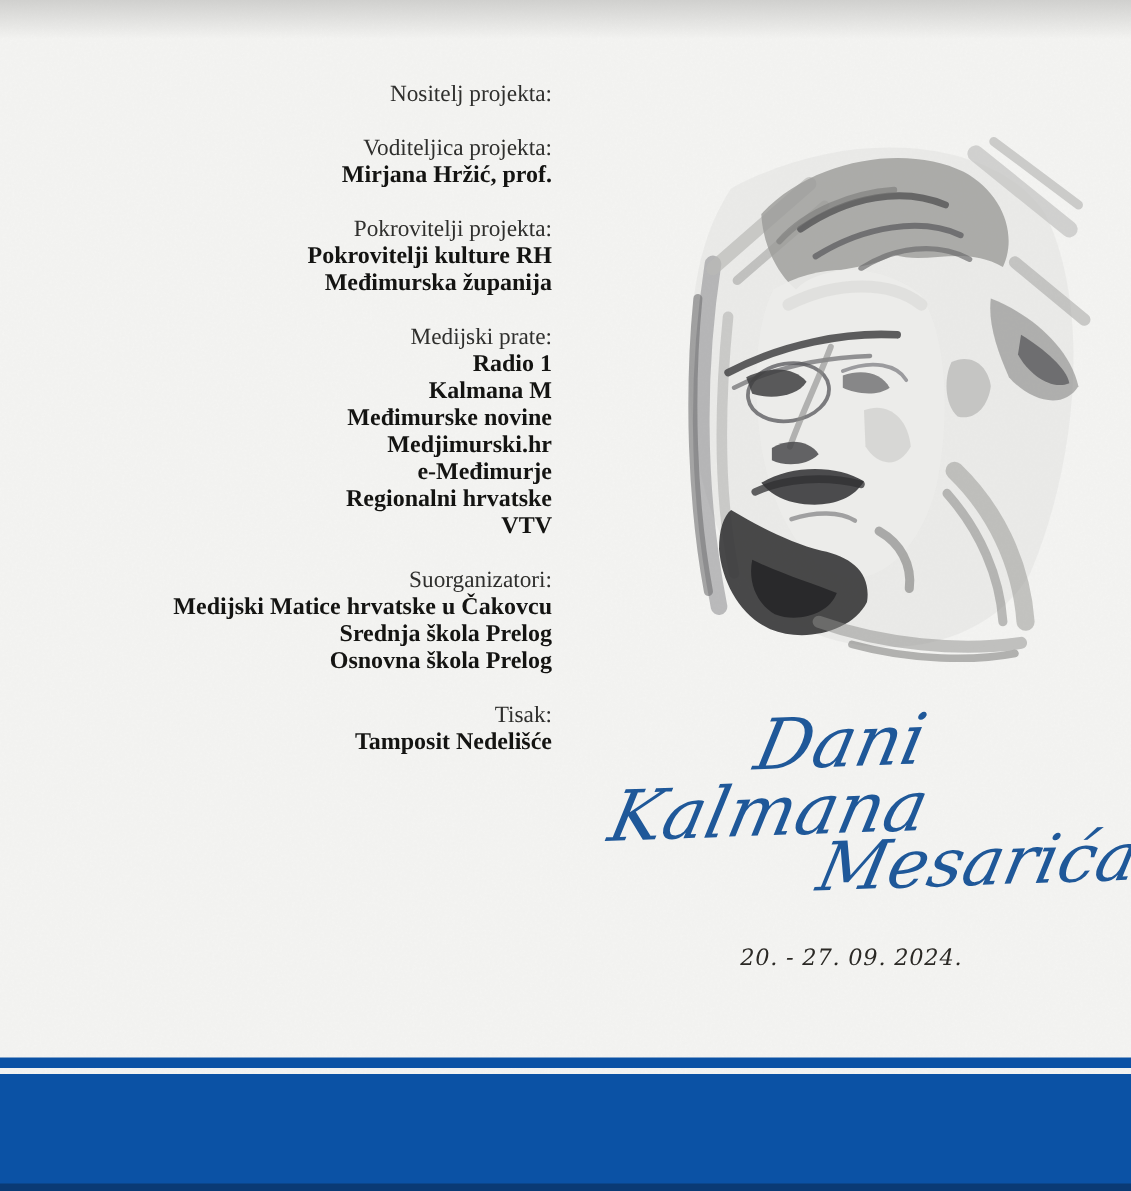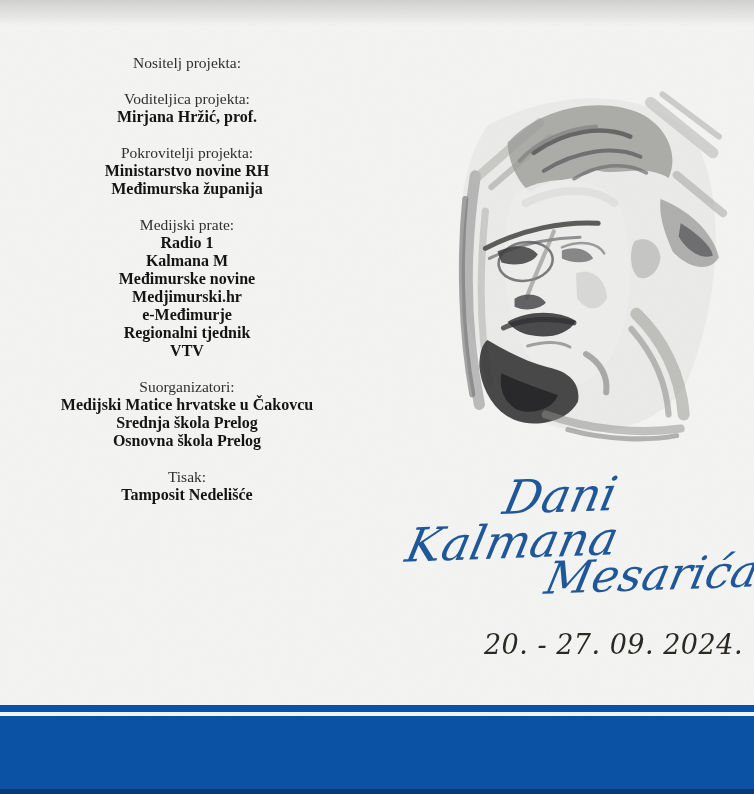--- a/index.html
+++ b/index.html
@@ -7,41 +7,41 @@
   .page{
     position:relative;width:754px;height:794px;overflow:hidden;
     background:var(--paper,#f4f4f2);
     font-family:"Liberation Serif", serif;
   }
   .texture{position:absolute;inset:0;pointer-events:none;opacity:.55;}
   .top-shade{position:absolute;top:0;left:0;right:0;height:26px;
     background:linear-gradient(to bottom, rgba(180,180,178,.55), rgba(244,244,242,0));}
 
   
-  .credits{position:absolute;top:54px;left:6px;width:362px;text-align:center;color:#222;}
+  .credits{position:absolute;top:54px;left:6px;width:362px;text-align:right;color:#222;}
   .credit-section{margin:0 0 18px 0;}
   .credit-heading{font-size:15.5px;line-height:18px;font-weight:400;color:var(--muted-ink,#2f2f2d);}
   .credit-item{font-size:16px;line-height:18px;font-weight:700;color:var(--ink,#141412);}
 
   
   .portrait{position:absolute;left:427px;top:80px;width:302px;height:368px;}
 
   
   .script-line{
     position:absolute;font-family:"DejaVu Serif", serif;font-style:italic;
     color:var(--script-blue,#1f5899);line-height:1;white-space:nowrap;
     transform:skewX(-14deg) rotate(-2deg);
   }
   .script-1{left:505px;top:472px;font-size:47px;}
   .script-2{left:408px;top:518px;font-size:47px;}
   .script-3{left:547px;top:552px;font-size:45px;}
 
   .event-date{
-    position:absolute;left:448px;top:629px;width:295px;text-align:right;
-    font-family:"DejaVu Serif", serif;font-style:italic;font-size:27px;
+    position:absolute;left:420px;top:629px;width:295px;text-align:center;
+    font-family:"DejaVu Serif", serif;font-style:italic;font-size:15px;
     letter-spacing:.5px;color:var(--date-ink,#2b2925);
   }
 
   
   .bar-thin{position:absolute;left:0;top:705px;width:754px;height:7px;background:var(--accent,#0b52a5);}
   .bar-thick{position:absolute;left:0;top:716px;width:754px;height:78px;background:var(--accent,#0b52a5);}
   .bar-shadow{position:absolute;left:0;bottom:0;width:100%;height:5px;background:#0a3a74;}
 </style>
 </head>
 <body>
@@ -66,35 +66,35 @@
     <div class="credit-section">
       <div class="credit-heading">Voditeljica projekta:</div>
       <div class="credit-items">
           <div class="credit-item">Mirjana Hržić, prof.</div>
         </div>
     </div>
 
     <div class="credit-section">
       <div class="credit-heading">Pokrovitelji projekta:</div>
       <div class="credit-items">
-          <div class="credit-item">Ministarstvo novine RH</div>
+          <div class="credit-item">Pokrovitelji kulture RH</div>
           <div class="credit-item">Međimurska županija</div>
         </div>
     </div>
 
 
     <div class="credit-section">
       <div class="credit-heading">Medijski prate:</div>
       <div class="credit-items">
           <div class="credit-item">Radio 1</div>
           <div class="credit-item">Kalmana M</div>
           <div class="credit-item">Međimurske novine</div>
           <div class="credit-item">Medjimurski.hr</div>
           <div class="credit-item">e-Međimurje</div>
-          <div class="credit-item">Regionalni tjednik</div>
+          <div class="credit-item">Regionalni hrvatske</div>
           <div class="credit-item">VTV</div>
         </div>
     </div>
 
     <div class="credit-section">
       <div class="credit-heading">Suorganizatori:</div>
       <div class="credit-items">
           <div class="credit-item">Medijski Matice hrvatske u Čakovcu</div>
           <div class="credit-item">Srednja škola Prelog</div>
           <div class="credit-item">Osnovna škola Prelog</div>

